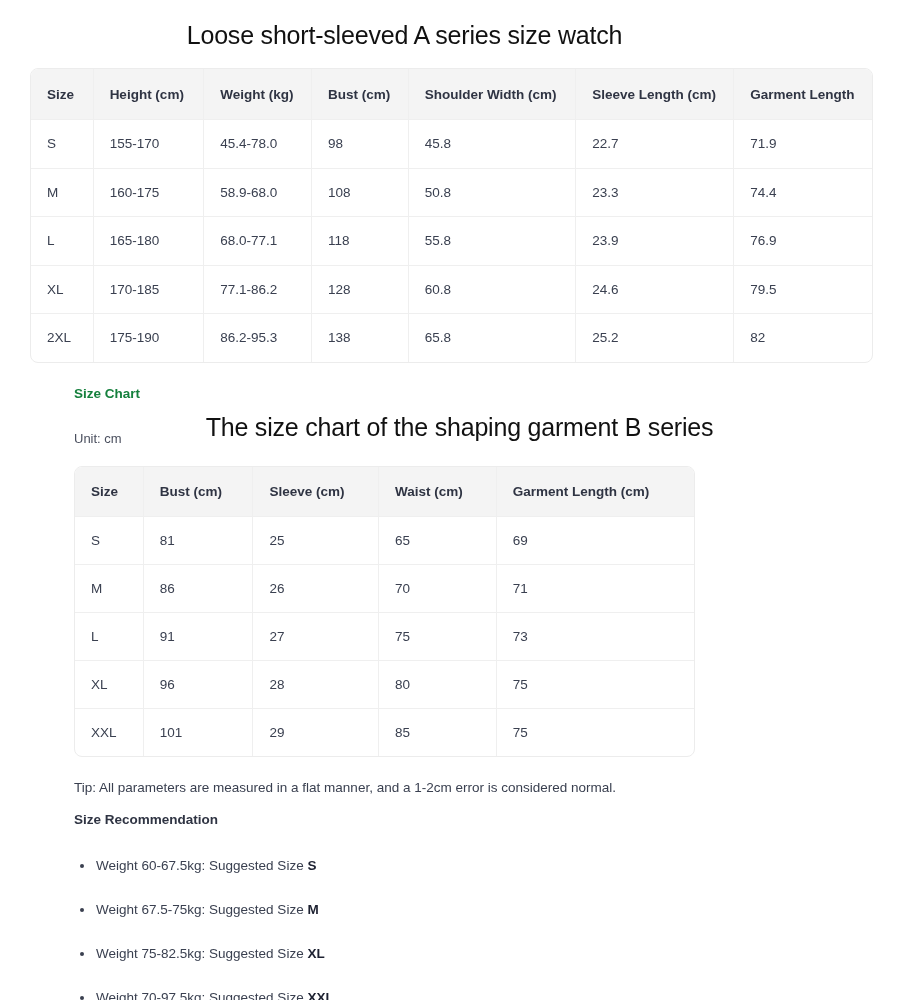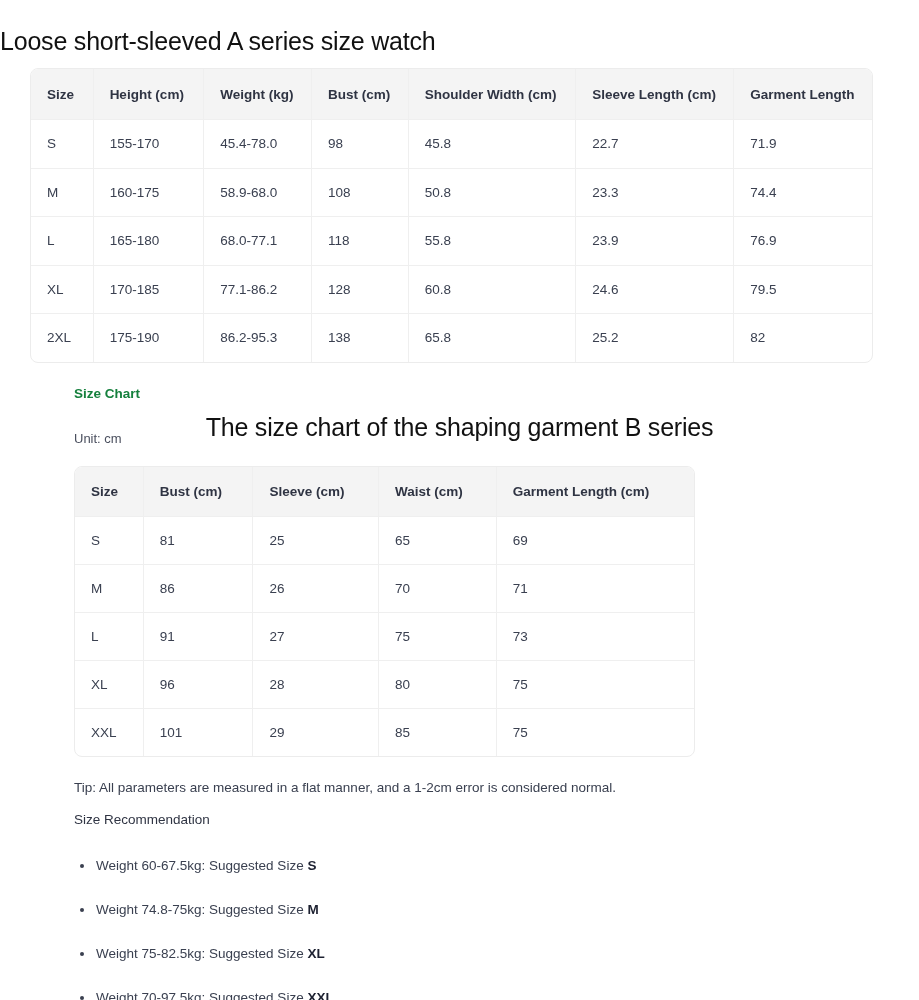--- a/index.html
+++ b/index.html
@@ -13,22 +13,23 @@
     position: relative;
     font-family: "Liberation Sans", "DejaVu Sans", sans-serif;
     color: #2c3142;
     overflow: hidden;
   }
 
   
   .title-a {
     position: absolute;
     left: 0;
-    top: 27px;
+    top: 21px;
     width: 809px;
+    text-align: center;
     font-size: 25px;
     font-weight: 400;
     color: #111111;
     letter-spacing: -0.2px;
     white-space: nowrap;
   }
 
   .table-a {
     position: absolute;
     left: 30px;
@@ -157,21 +158,21 @@
     font-size: 13.5px;
     font-weight: 400;
     color: #3a4050;
     white-space: nowrap;
   }
   .rec-title {
     position: absolute;
     left: 74px;
     top: 812px;
     font-size: 13.5px;
-    font-weight: 400;
+    font-weight: 700;
     color: #2f3443;
     white-space: nowrap;
   }
   .rec-list {
     position: absolute;
     left: 74px;
     top: 838px;
     margin: 0;
     padding: 0;
     list-style: none;
@@ -338,21 +339,21 @@
 </table>
 
 <div class="tip-text">Tip: All parameters are measured in a flat manner, and a 1-2cm error is considered normal.</div>
 <div class="rec-title">Size Recommendation</div>
 
 <ul class="rec-list">
   <li>
     <span class="bullet"></span><span>Weight 60-67.5kg: Suggested Size </span><span class="sz">S</span>
   </li>
   <li>
-    <span class="bullet"></span><span>Weight 74.8-75kg: Suggested Size </span><span class="sz">M</span>
+    <span class="bullet"></span><span>Weight 67.5-75kg: Suggested Size </span><span class="sz">M</span>
   </li>
   <li>
     <span class="bullet"></span><span>Weight 75-82.5kg: Suggested Size </span><span class="sz">XL</span>
   </li>
   <li>
     <span class="bullet"></span><span>Weight 70-97.5kg: Suggested Size </span><span class="sz">XXL</span>
   </li>
 </ul>
 
 </body></html>

